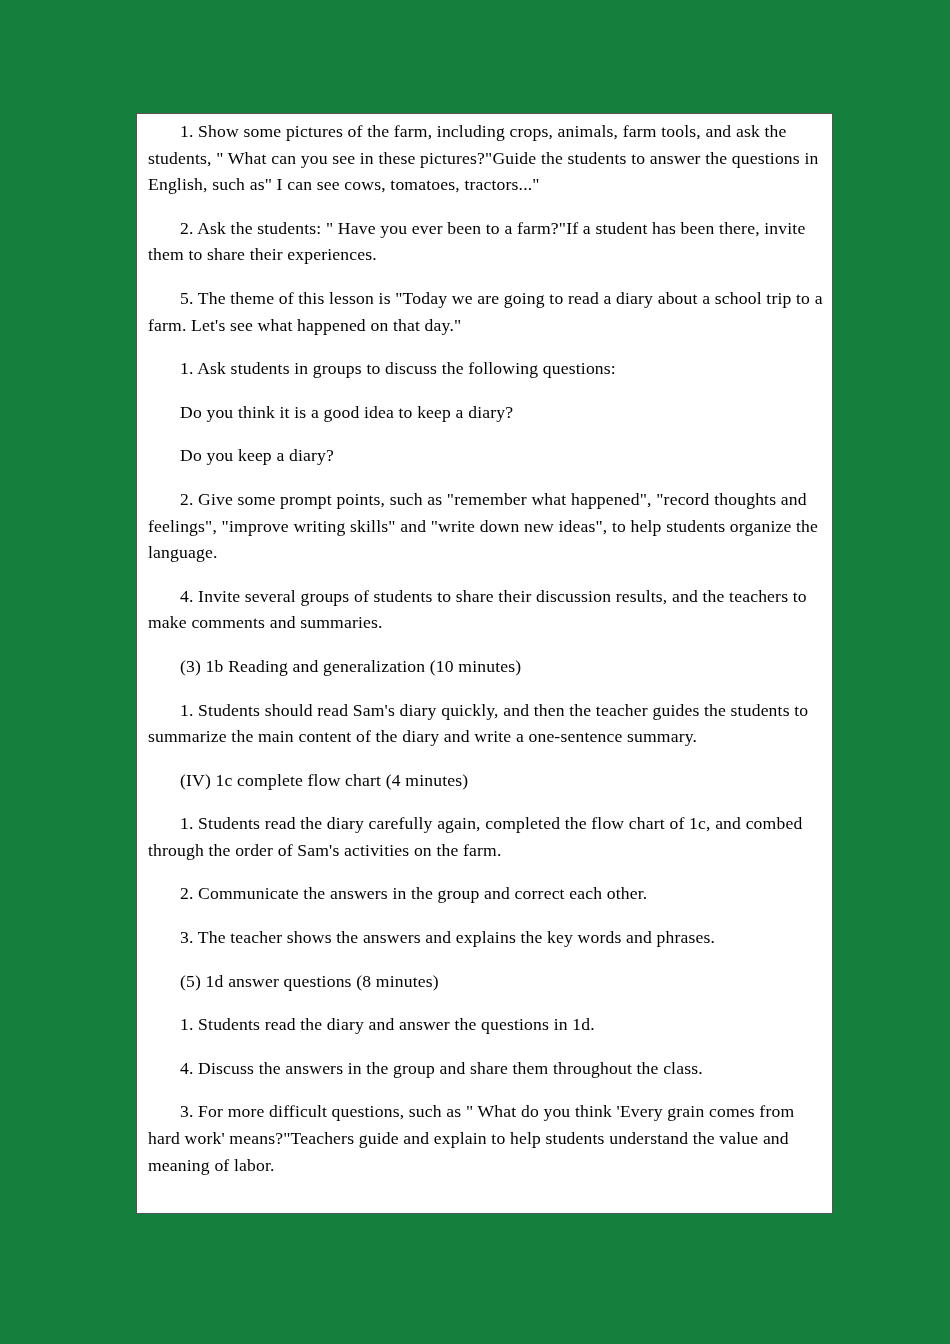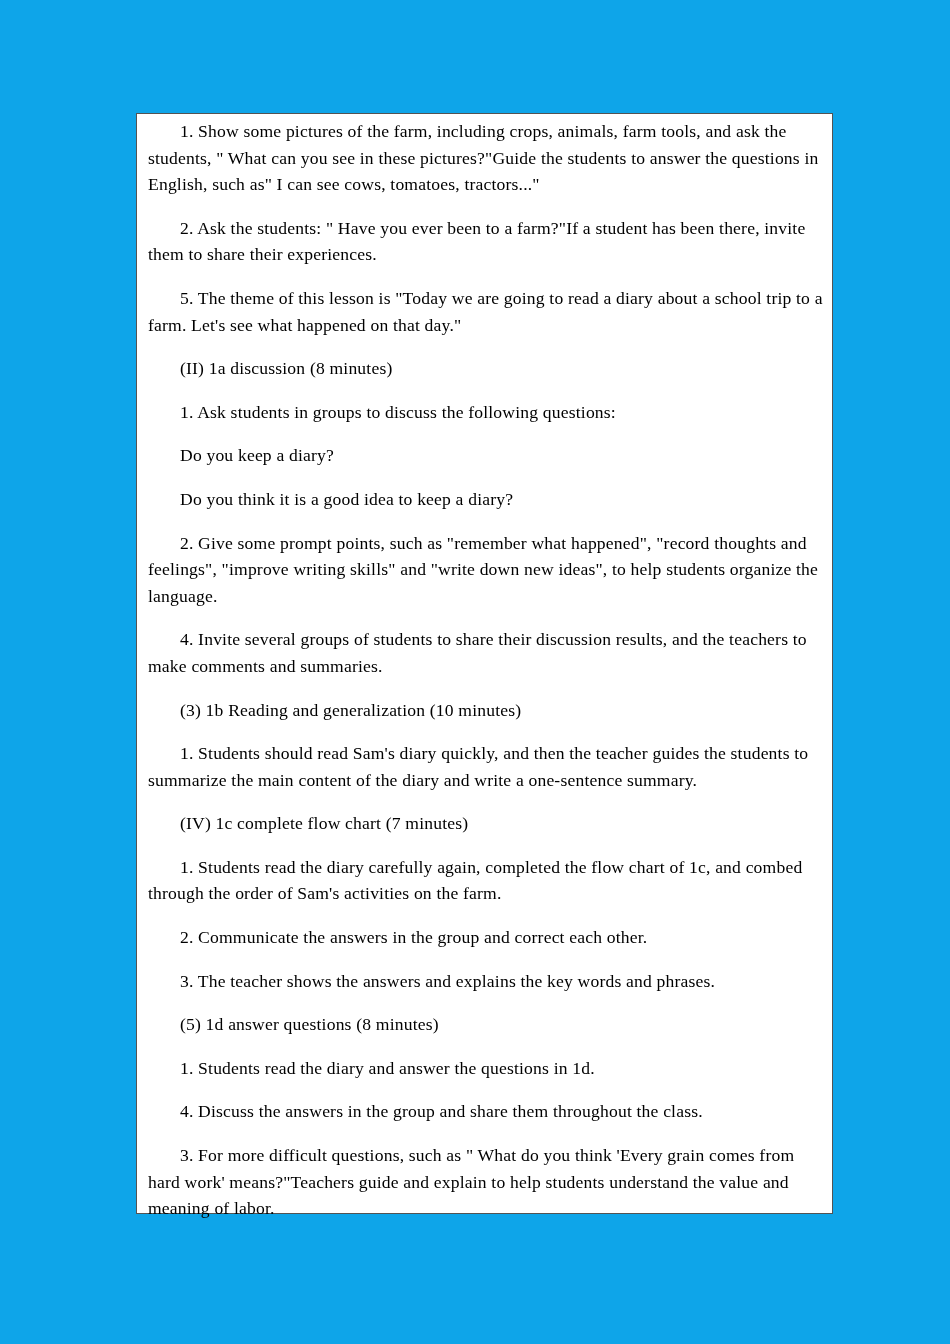--- a/index.html
+++ b/index.html
@@ -14,21 +14,21 @@
     color: #000000;
     position: relative;
     overflow: hidden;
   }
   #page {
     position: absolute;
     left: 0;
     top: 0;
     width: 950px;
     height: 1344px;
-    background: #0ea5e9;
+    background: #15803d;
   }
   #doc-frame {
     position: absolute;
     left: 136px;
     top: 113px;
     width: 697px;
     height: 1101px;
     border: 1px solid #535353;
     box-sizing: border-box;
     background: #ffffff;
@@ -63,29 +63,28 @@
 </head>
 <body>
 
 <div id="page">
   <div id="doc-frame">
     <div id="doc-body">
 
       <p class="para">1. Show some pictures of the farm, including crops, animals, farm tools, and ask the students, " What can you see in these pictures?"Guide the students to answer the questions in English, such as" I can see cows, tomatoes, tractors..."</p>
       <p class="para">2. Ask the students: " Have you ever been to a farm?"If a student has been there, invite them to share their experiences.</p>
       <p class="para">5. The theme of this lesson is "Today we are going to read a diary about a school trip to a farm. Let's see what happened on that day."</p>
-      <p class="para section-label">(II) 1a discussion (8 minutes)</p>
       <p class="para plain">1. Ask students in groups to discuss the following questions:</p>
+      <p class="para plain">Do you think it is a good idea to keep a diary?</p>
       <p class="para plain">Do you keep a diary?</p>
-      <p class="para plain">Do you think it is a good idea to keep a diary?</p>
       <p class="para">2. Give some prompt points, such as "remember what happened", "record thoughts and feelings", "improve writing skills" and "write down new ideas", to help students organize the language.</p>
       <p class="para">4. Invite several groups of students to share their discussion results, and the teachers to make comments and summaries.</p>
       <p class="para section-label">(3) 1b Reading and generalization (10 minutes)</p>
       <p class="para">1. Students should read Sam's diary quickly, and then the teacher guides the students to summarize the main content of the diary and write a one-sentence summary.</p>
-      <p class="para section-label">(IV) 1c complete flow chart (7 minutes)</p>
+      <p class="para section-label">(IV) 1c complete flow chart (4 minutes)</p>
       <p class="para">1. Students read the diary carefully again, completed the flow chart of 1c, and combed through the order of Sam's activities on the farm.</p>
       <p class="para plain">2. Communicate the answers in the group and correct each other.</p>
       <p class="para plain">3. The teacher shows the answers and explains the key words and phrases.</p>
       <p class="para section-label">(5) 1d answer questions (8 minutes)</p>
       <p class="para plain">1. Students read the diary and answer the questions in 1d.</p>
       <p class="para plain">4. Discuss the answers in the group and share them throughout the class.</p>
       <p class="para">3. For more difficult questions, such as " What do you think 'Every grain comes from hard work' means?"Teachers guide and explain to help students understand the value and meaning of labor.</p>
 
     </div>
   </div>

